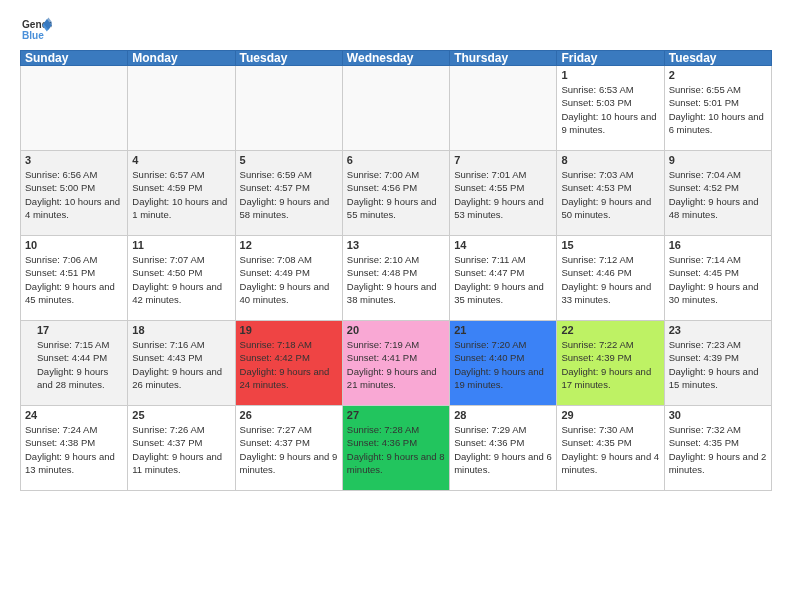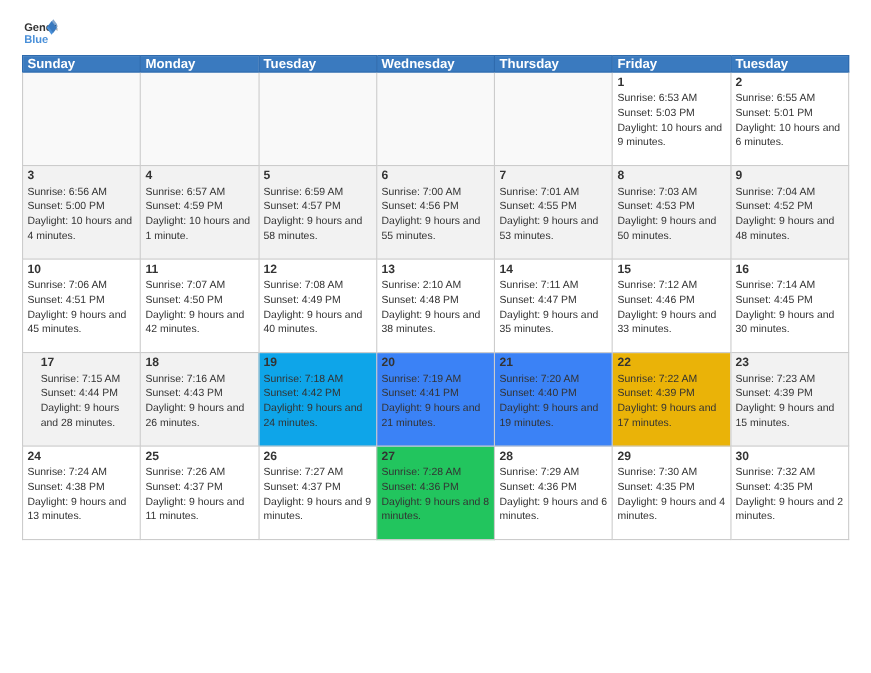--- a/index.html
+++ b/index.html
@@ -231,39 +231,39 @@
             <div class="day-info">Sunrise: 7:15 AM
 Sunset: 4:44 PM
 Daylight: 9 hours and 28 minutes.</div>
           </td>
           <td style="background: rgb(242, 242, 242);">
             <span class="day-num">18</span>
             <div class="day-info">Sunrise: 7:16 AM
 Sunset: 4:43 PM
 Daylight: 9 hours and 26 minutes.</div>
           </td>
-          <td style="background: #0ea5e9; margin-left: 45px;">
+          <td style="background: #ef4444; margin-left: 45px;">
             <span class="day-num">19</span>
             <div class="day-info">Sunrise: 7:18 AM
 Sunset: 4:42 PM
 Daylight: 9 hours and 24 minutes.</div>
           </td>
-          <td style="background: #3b82f6;">
+          <td style="background: #f9a8d4;">
             <span class="day-num">20</span>
             <div class="day-info">Sunrise: 7:19 AM
 Sunset: 4:41 PM
 Daylight: 9 hours and 21 minutes.</div>
           </td>
           <td style="background: #3b82f6;">
             <span class="day-num">21</span>
             <div class="day-info">Sunrise: 7:20 AM
 Sunset: 4:40 PM
 Daylight: 9 hours and 19 minutes.</div>
           </td>
-          <td style="background: #eab308;">
+          <td style="background: #bef264;">
             <span class="day-num">22</span>
             <div class="day-info">Sunrise: 7:22 AM
 Sunset: 4:39 PM
 Daylight: 9 hours and 17 minutes.</div>
           </td>
           <td style="background: rgb(242, 242, 242);">
             <span class="day-num">23</span>
             <div class="day-info">Sunrise: 7:23 AM
 Sunset: 4:39 PM
 Daylight: 9 hours and 15 minutes.</div>

